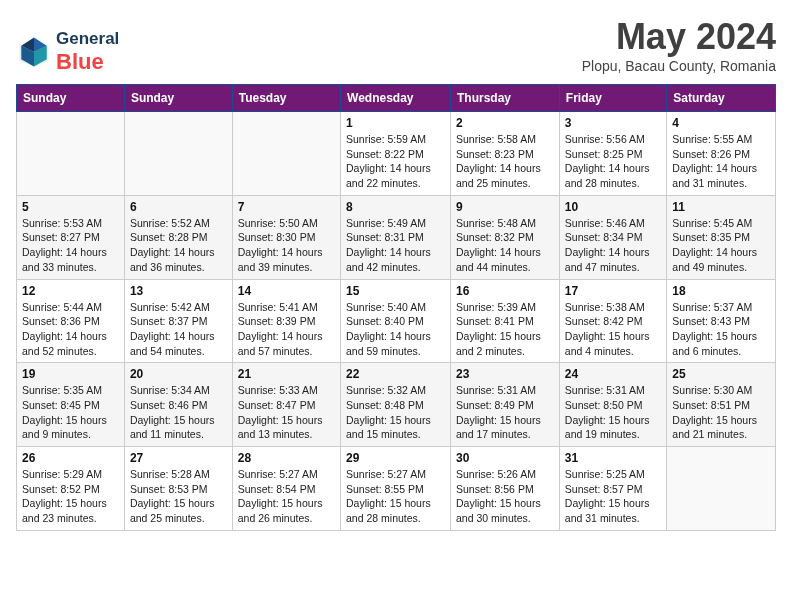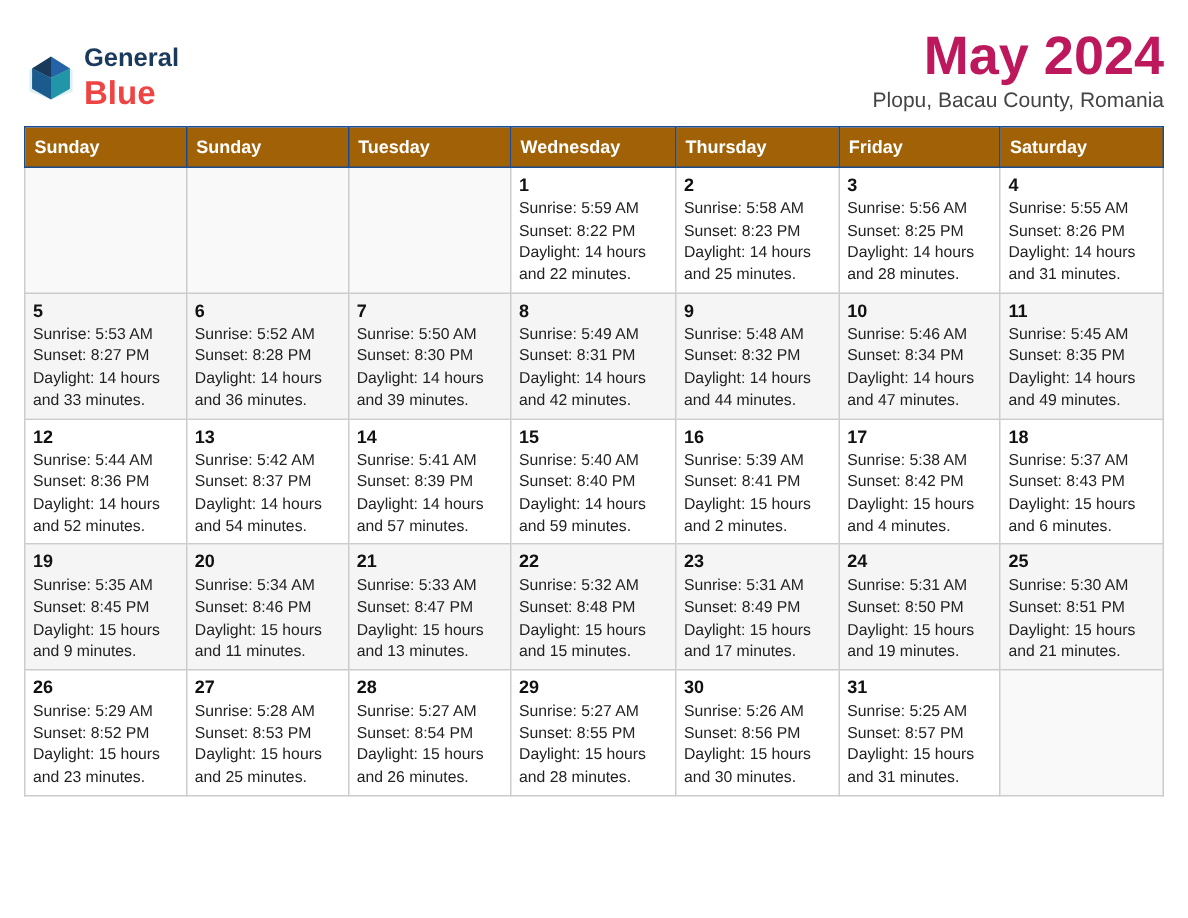--- a/index.html
+++ b/index.html
@@ -24,34 +24,34 @@
     .logo-icon {
       width: 36px;
       height: 36px;
     }
     .title-block {
       text-align: right;
     }
     .month-title {
       font-size: 36px;
       font-weight: bold;
-      color: #be185d;
+      color: #404040;
     }
     .location {
       font-size: 14px;
       color: #444;
       margin-left: 28px;
     }
     .calendar {
       width: 100%;
       border-collapse: collapse;
       font-size: 11px;
     }
     .calendar th {
-      background: #a16207;
+      background: #701a75;
       color: #fff;
       text-align: left;
       padding: 6px 6px;
       font-size: 12px;
       font-weight: bold;
       border: 1px solid #1a4a90;
     }
     .calendar td {
       vertical-align: top;
       border: 1px solid #ccc;

